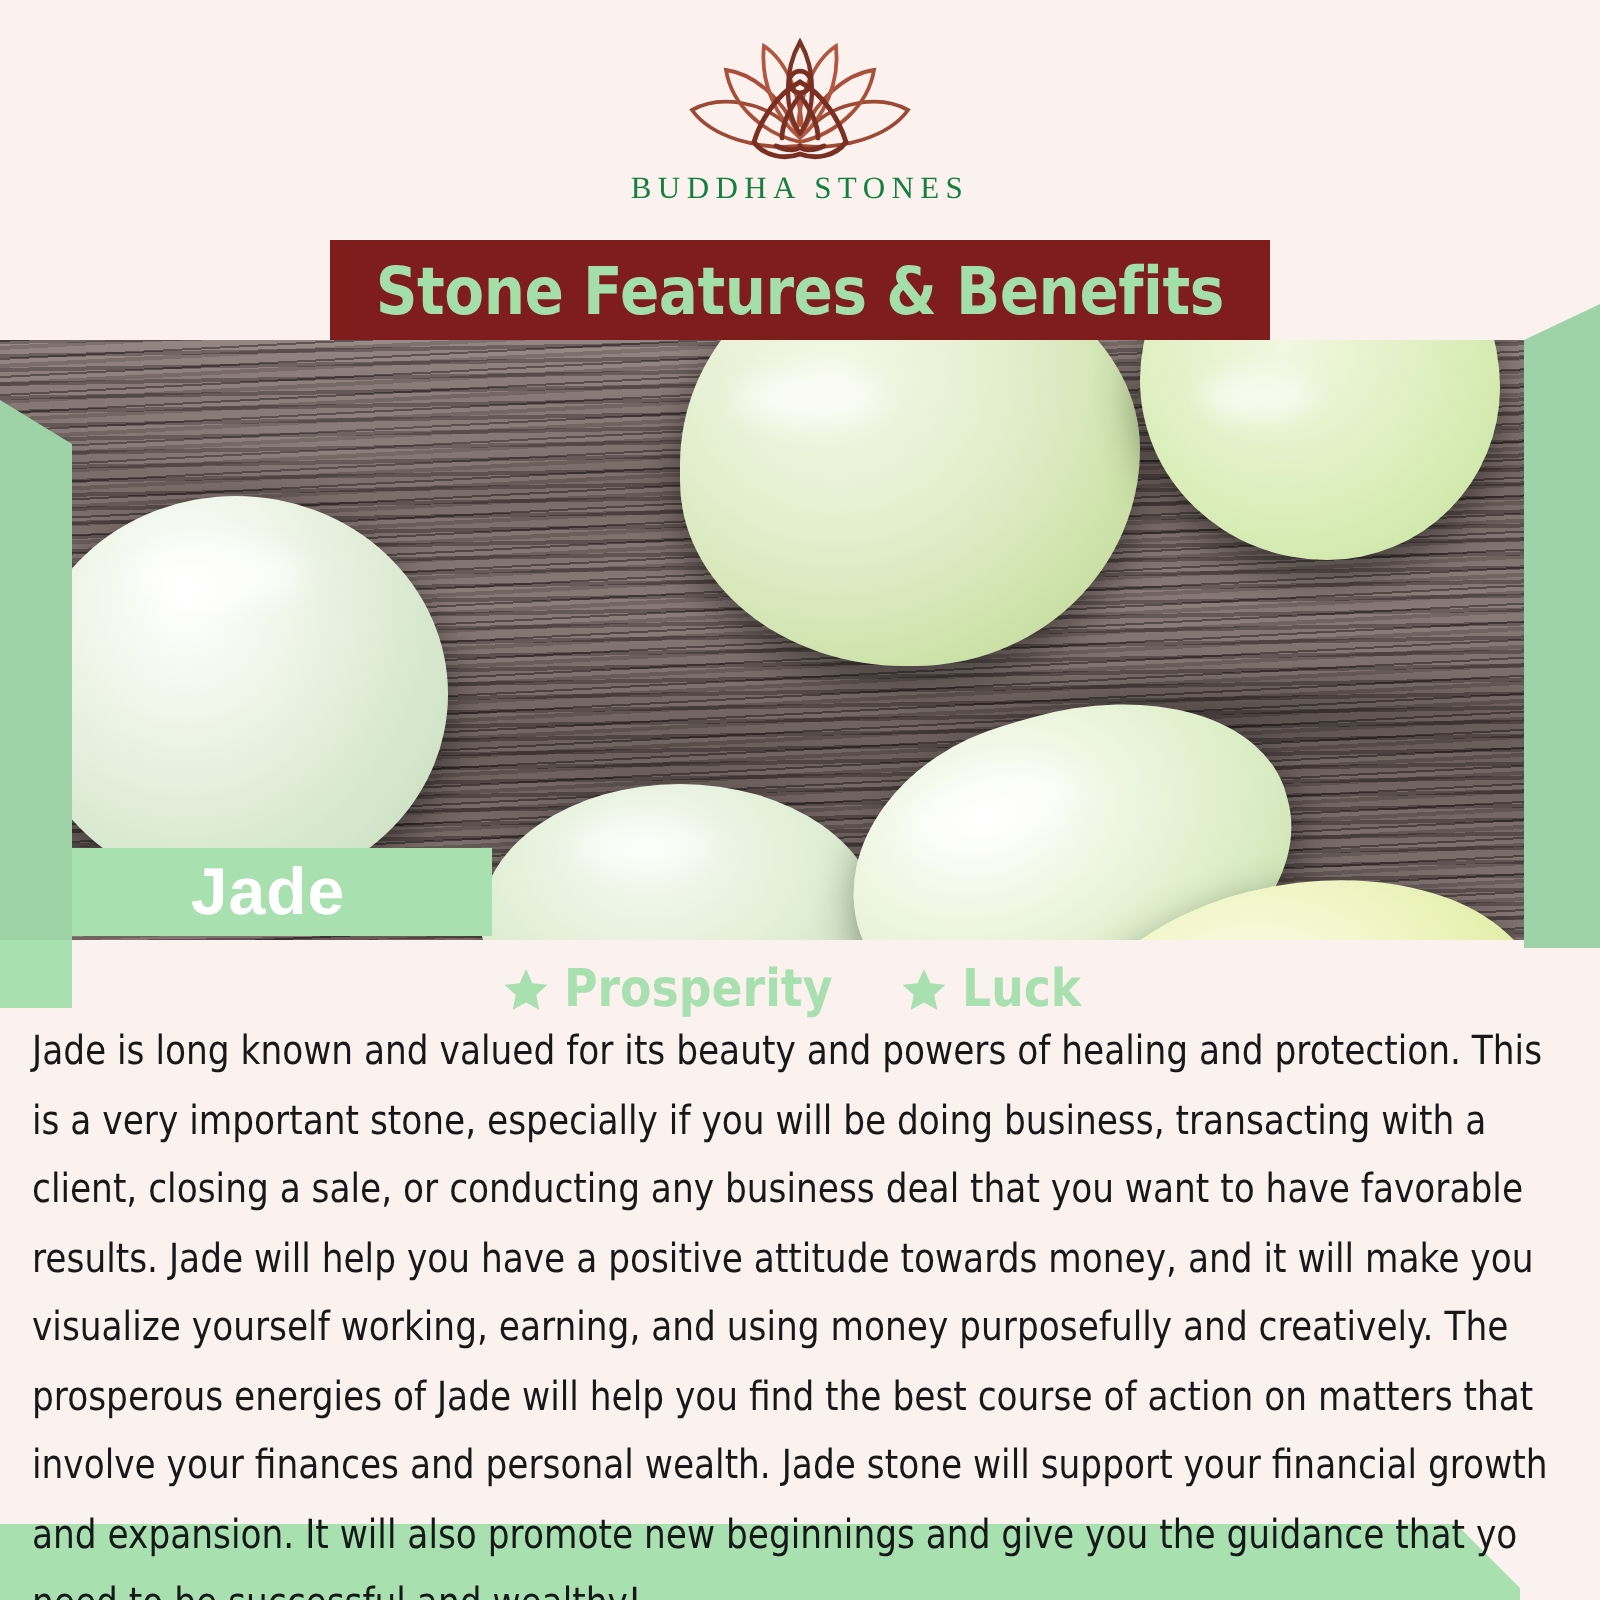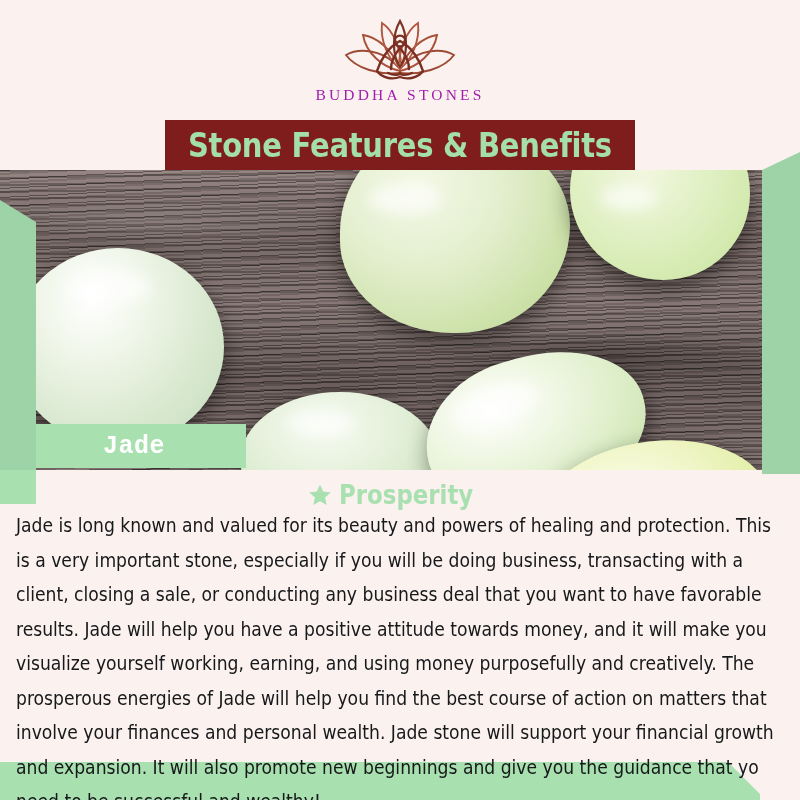--- a/index.html
+++ b/index.html
@@ -36,21 +36,21 @@
   .logo-mark {
     width: 140px;
     height: 66px;
     display: block;
   }
   .logo-word {
     margin-top: 3px;
     font-family: "Liberation Serif", serif;
     font-size: 15.5px;
     letter-spacing: 3.2px;
-    color: #a21caf;
+    color: #15803d;
     font-weight: 400;
   }
 
   
   .title-banner {
     position: absolute;
     left: 165px; top: 120px;
     width: 470px;
     height: 50px;
     background: #7f1d1d;
@@ -118,23 +118,23 @@
     top: 424px;
     width: 224px;
     height: 44px;
     background: #a9e0b0;
     z-index: 4;
     display: flex;
     align-items: center;
     justify-content: center;
   }
   .jade-band-text {
-    font-family: Liberation Mono, monospace;
+    font-family: Liberation Sans, sans-serif;
     font-weight: bold;
-    font-size: 25px;
+    font-size: 33px;
     color: #ffffff;
     letter-spacing: 0.5px;
   }
 
   
   .bar-left {
     position: absolute;
     left: 0; top: 200px;
     width: 36px; height: 270px;
     background: #9dd3a6;
@@ -305,20 +305,26 @@
     <span class="jade-band-text">Jade</span>
   </div>
 
   <div class="benefits">
     <div class="benefit">
       <svg class="star" viewBox="0 0 24 24">
         <polygon points="12,1.5 15.2,8.6 22.8,9.4 17.1,14.5 18.7,22 12,18.2 5.3,22 6.9,14.5 1.2,9.4 8.8,8.6" fill="#a9e0b0"></polygon>
       </svg>
       <span class="benefit-label">Prosperity</span>
     </div>
+    <div class="benefit">
+      <svg class="star" viewBox="0 0 24 24">
+        <polygon points="12,1.5 15.2,8.6 22.8,9.4 17.1,14.5 18.7,22 12,18.2 5.3,22 6.9,14.5 1.2,9.4 8.8,8.6" fill="#a9e0b0"></polygon>
+      </svg>
+      <span class="benefit-label">Luck</span>
+    </div>
   </div>
 
   <div class="body-copy">Jade is long known and valued for its beauty and powers of healing and protection. This is a very important stone, especially if you will be doing business, transacting with a client, closing a sale, or conducting any business deal that you want to have favorable results. Jade will help you have a positive attitude towards money, and it will make you visualize yourself working, earning, and using money purposefully and creatively. The prosperous energies of Jade will help you find the best course of action on matters that involve your finances and personal wealth. Jade stone will support your financial growth and expansion. It will also promote new beginnings and give you the guidance that you need to be successful and wealthy!</div>
 
   <div class="bar-bottom"></div>
   <div class="bar-bottom-right"></div>
 
 </div>
 
 </body></html>

